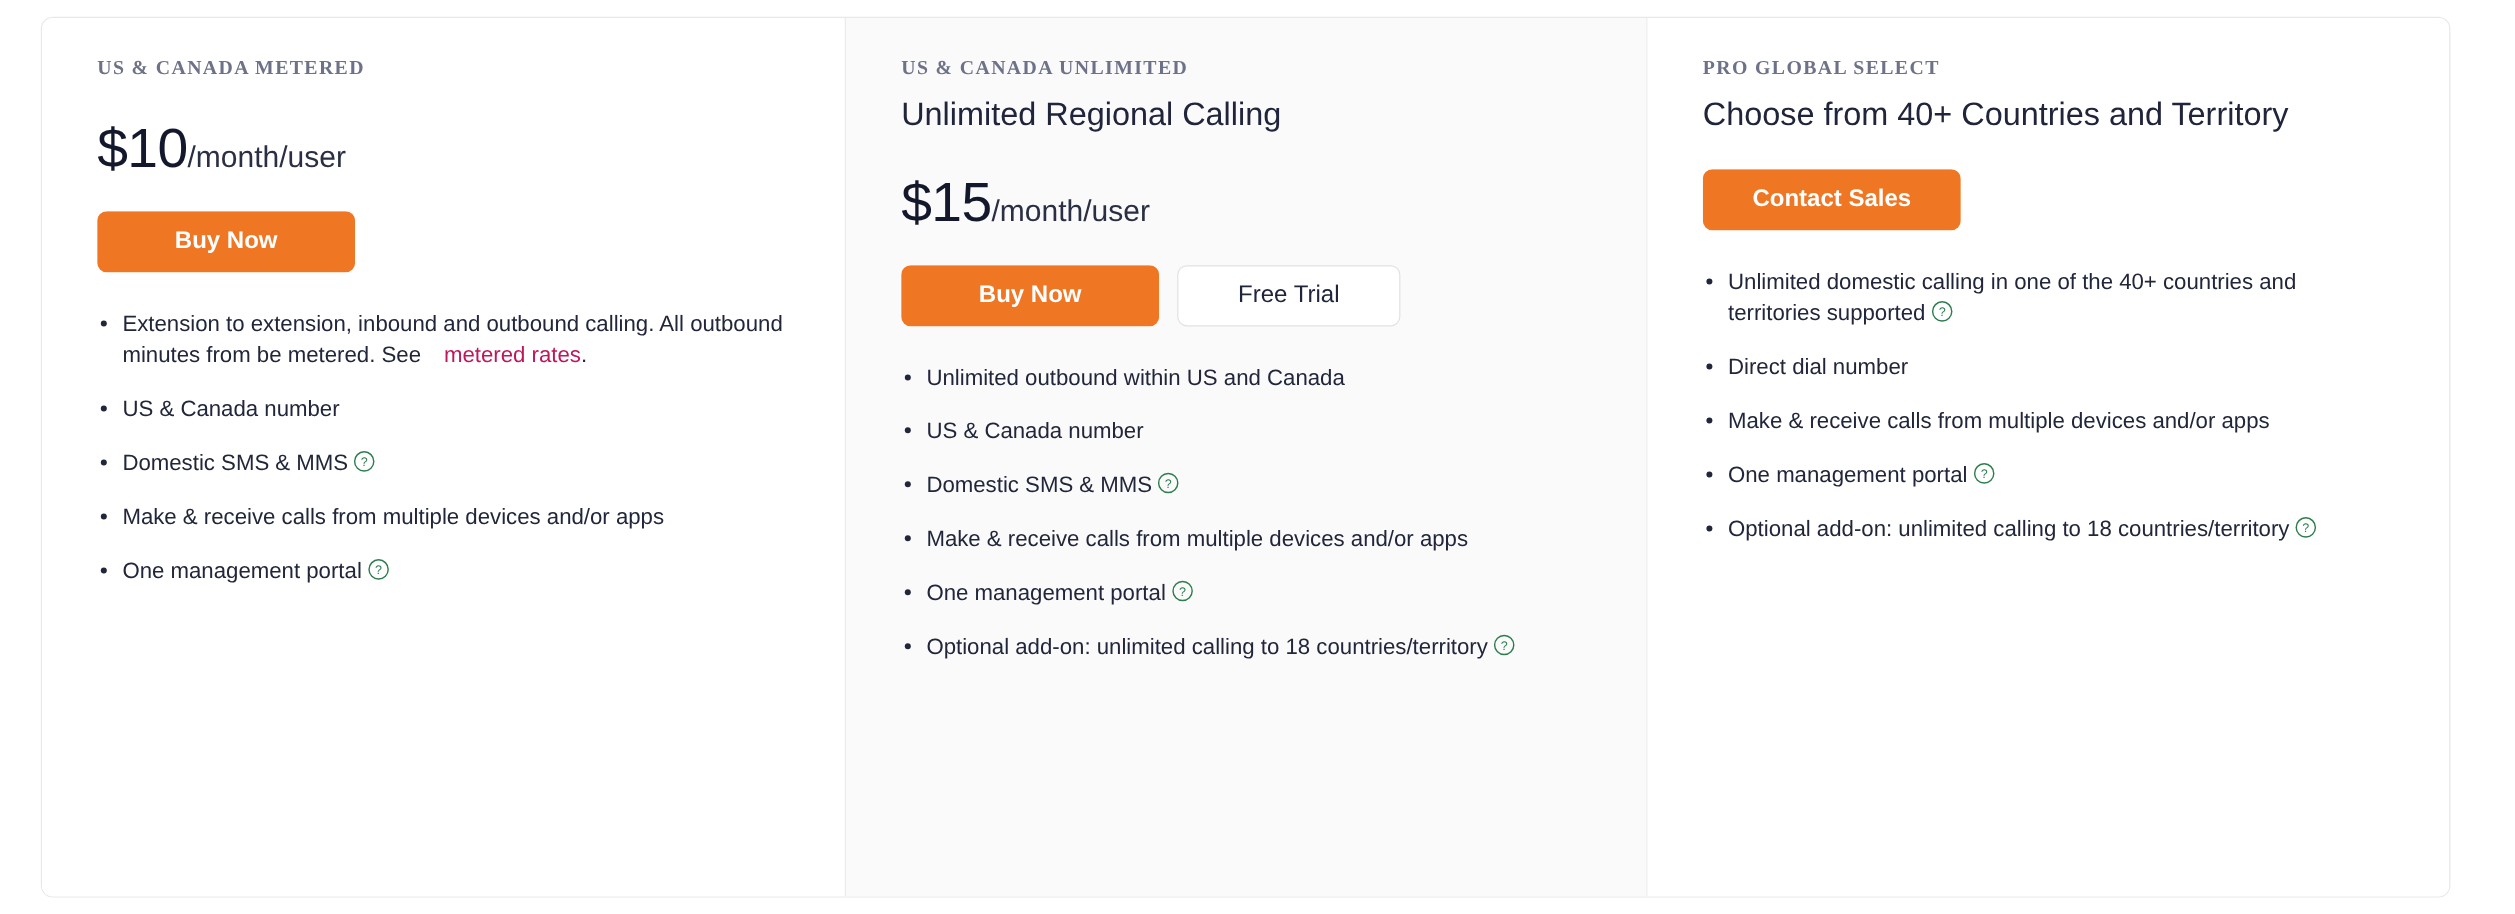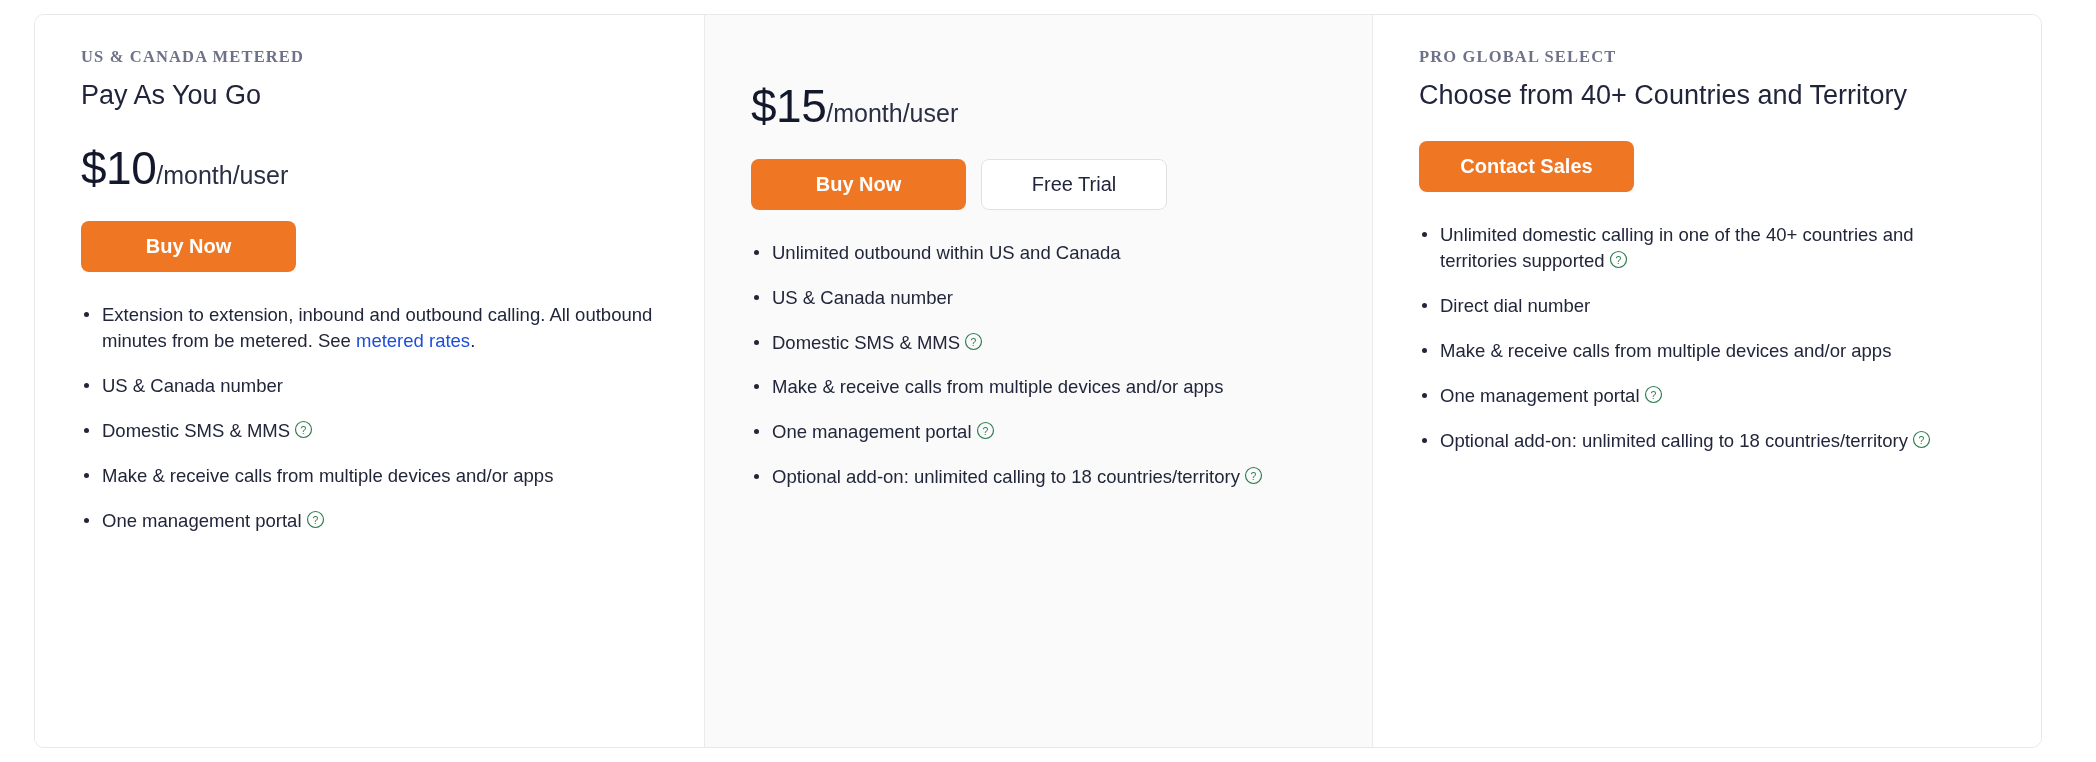--- a/index.html
+++ b/index.html
@@ -129,59 +129,61 @@
     content: "";
     position: absolute;
     left: 3px;
     top: 10px;
     width: 5px;
     height: 5px;
     border-radius: 50%;
     background: #22263a;
   }
   .feature-item .link {
-    color: #1d4ed8;
+    color: #be185d;
     text-decoration: none;
     cursor: pointer;
+    margin-left: 14px;
   }
   .help-icon {
     display: inline-block;
     vertical-align: -2px;
     margin-left: 4px;
     cursor: pointer;
   }
   .help-icon svg { display: block; }
 </style>
 </head>
 <body>
 
 <div class="pricing-card">
 
 <div class="plan-col plan-col--1">
       <div class="plan-eyebrow">US &amp; CANADA METERED</div>
-      <div class="plan-name">Pay As You Go</div>
       <div class="plan-price"><span class="amount">$10</span><span class="period">/month/user</span></div>
       <div class="plan-actions">
         <button class="btn btn--primary">Buy Now</button>
       </div>
       <ul class="feature-list">
         <li class="feature-item"><span>Extension to extension, inbound and outbound calling. All outbound minutes from be metered. See </span><a class="link">metered rates</a><span>.</span></li>
         <li class="feature-item"><span>US &amp; Canada number</span></li>
         <li class="feature-item"><span>Domestic SMS &amp; MMS</span><span class="help-icon"><svg width="19" height="19" viewBox="0 0 20 20" fill="none" aria-hidden="true">
               <circle cx="10" cy="10" r="8.4" stroke="#2e7d4f" stroke-width="1.25" fill="none"></circle>
               <text x="10" y="14.3" text-anchor="middle" font-family="Liberation Sans, sans-serif" font-size="11" fill="#2e7d4f">?</text>
             </svg></span></li>
         <li class="feature-item"><span>Make &amp; receive calls from multiple devices and/or apps</span></li>
         <li class="feature-item"><span>One management portal</span><span class="help-icon"><svg width="19" height="19" viewBox="0 0 20 20" fill="none" aria-hidden="true">
               <circle cx="10" cy="10" r="8.4" stroke="#2e7d4f" stroke-width="1.25" fill="none"></circle>
               <text x="10" y="14.3" text-anchor="middle" font-family="Liberation Sans, sans-serif" font-size="11" fill="#2e7d4f">?</text>
             </svg></span></li>
       </ul>
     </div>
     <div class="plan-col plan-col--2">
+      <div class="plan-eyebrow">US &amp; CANADA UNLIMITED</div>
+      <div class="plan-name">Unlimited Regional Calling</div>
       <div class="plan-price"><span class="amount">$15</span><span class="period">/month/user</span></div>
       <div class="plan-actions">
         <button class="btn btn--primary">Buy Now</button>
         <button class="btn btn--secondary">Free Trial</button>
       </div>
       <ul class="feature-list">
         <li class="feature-item"><span>Unlimited outbound within US and Canada</span></li>
         <li class="feature-item"><span>US &amp; Canada number</span></li>
         <li class="feature-item"><span>Domestic SMS &amp; MMS</span><span class="help-icon"><svg width="19" height="19" viewBox="0 0 20 20" fill="none" aria-hidden="true">
               <circle cx="10" cy="10" r="8.4" stroke="#2e7d4f" stroke-width="1.25" fill="none"></circle>

